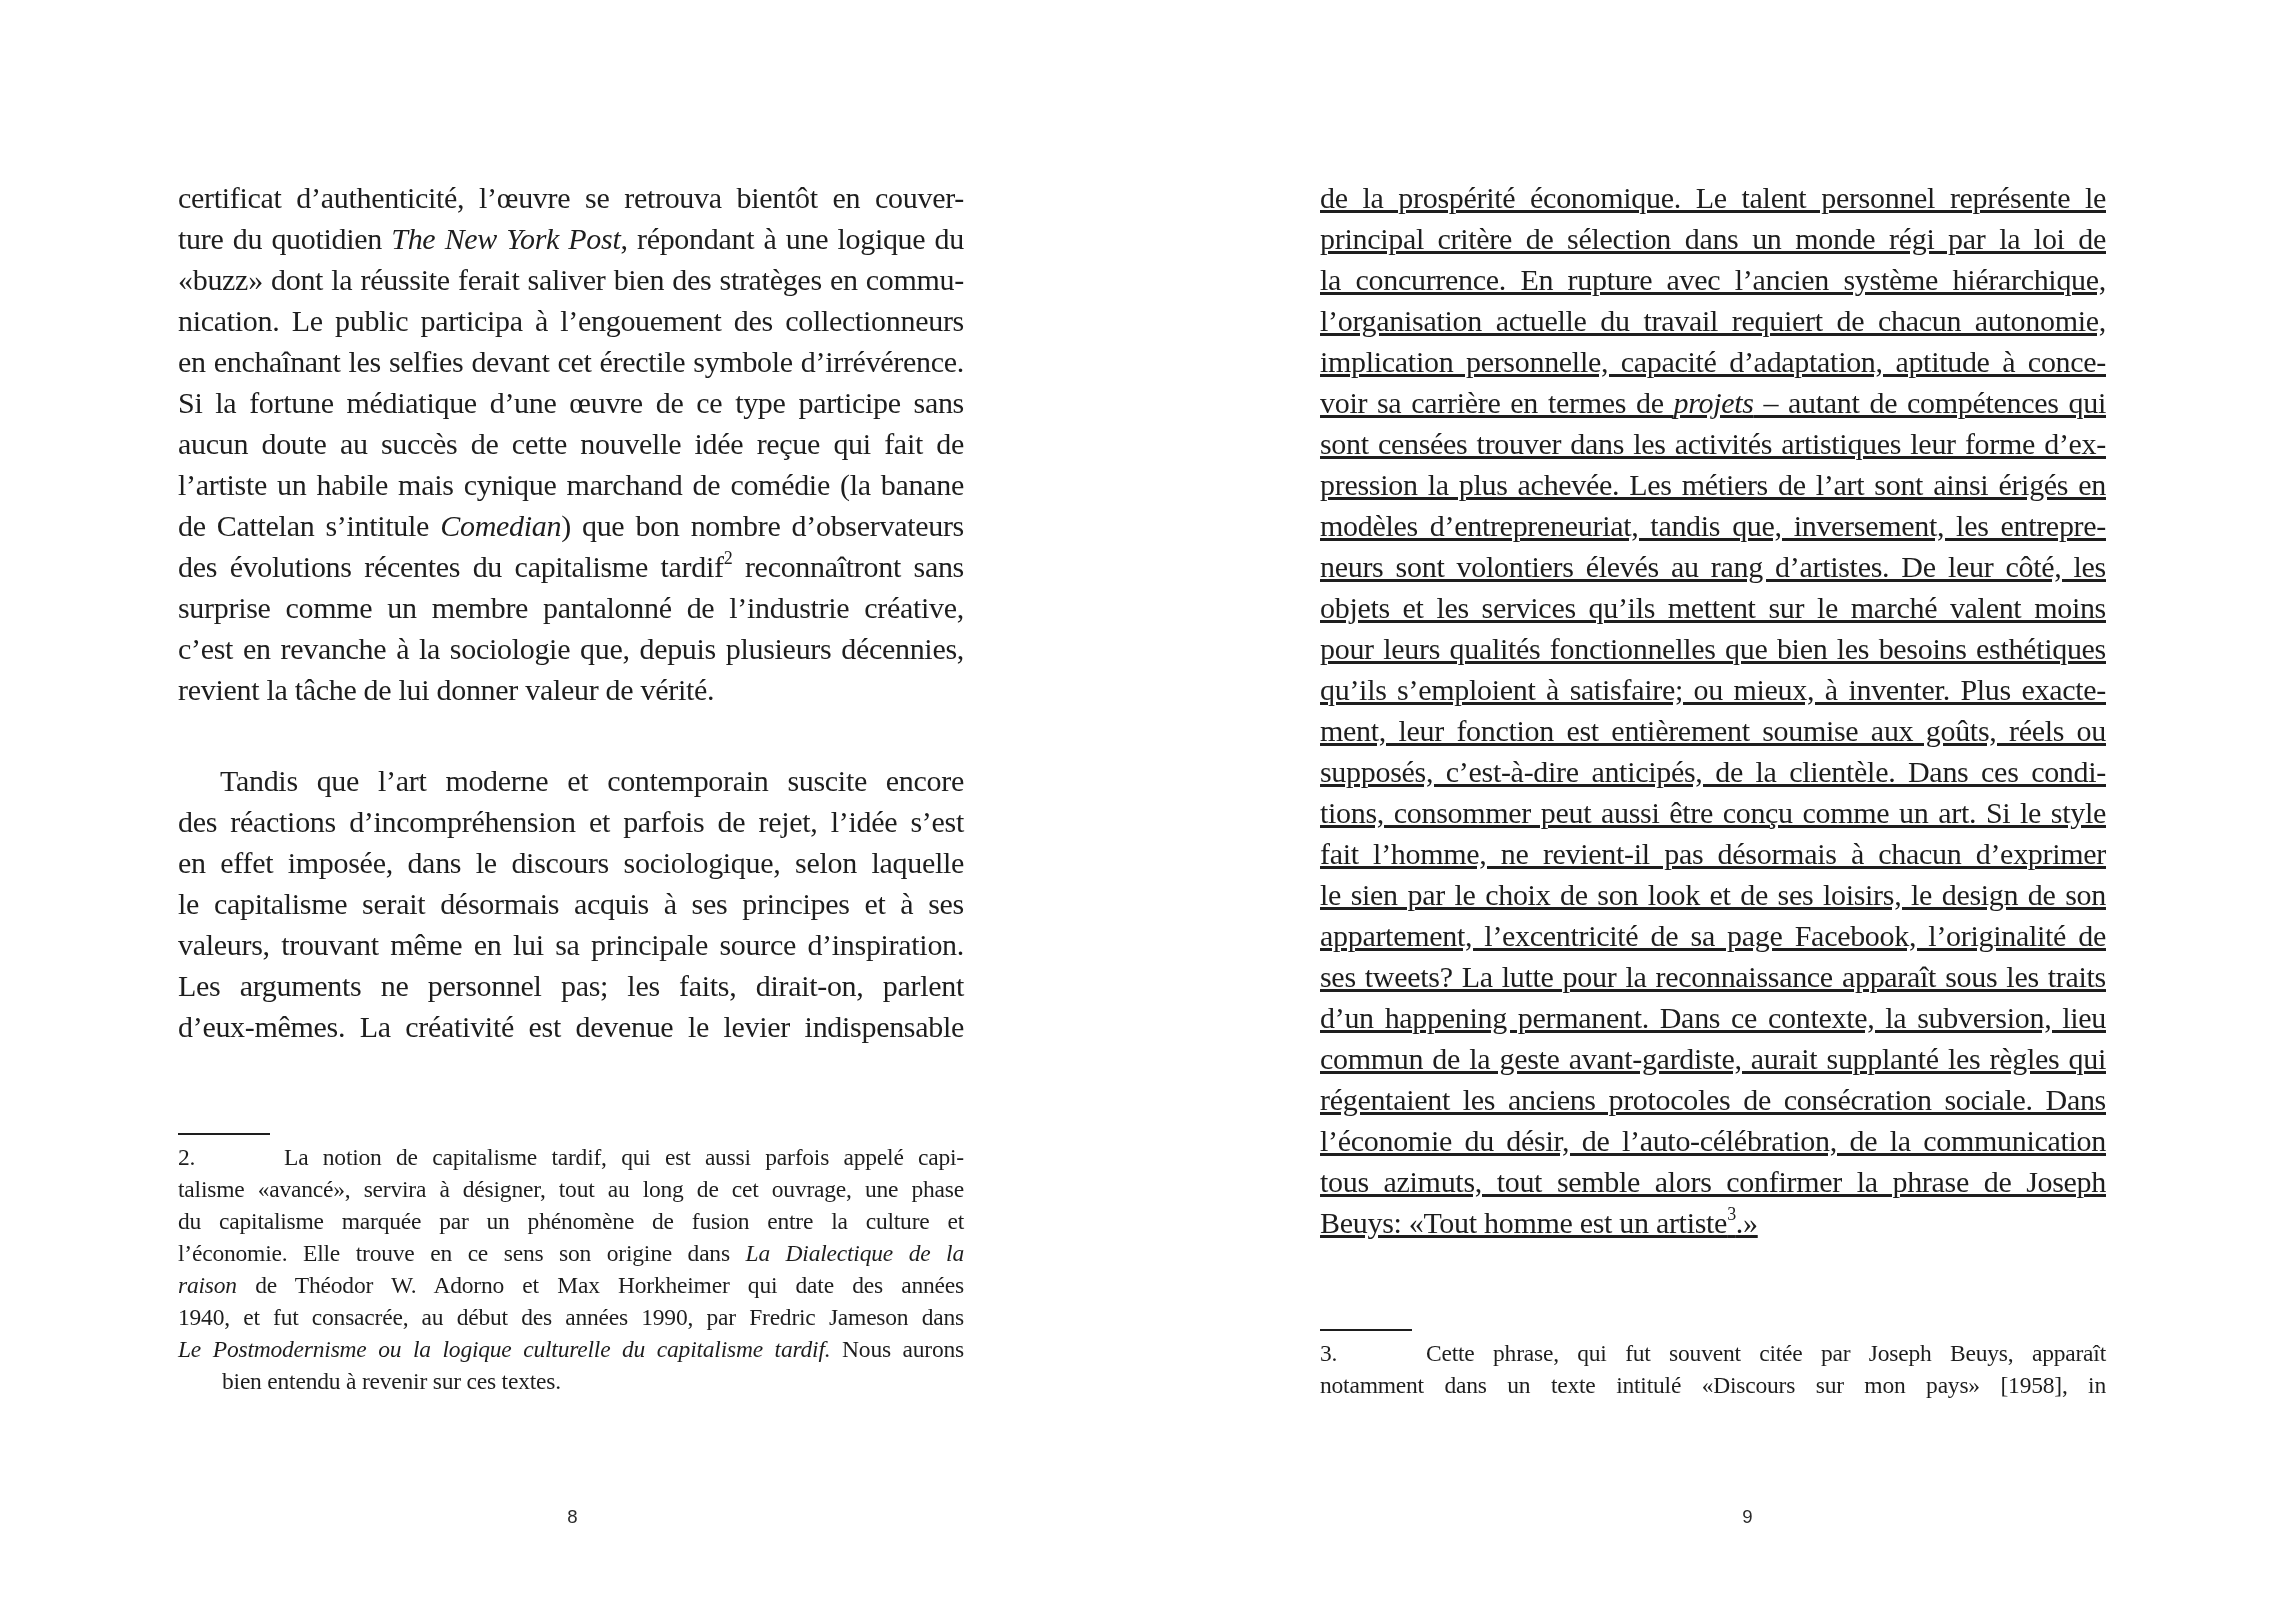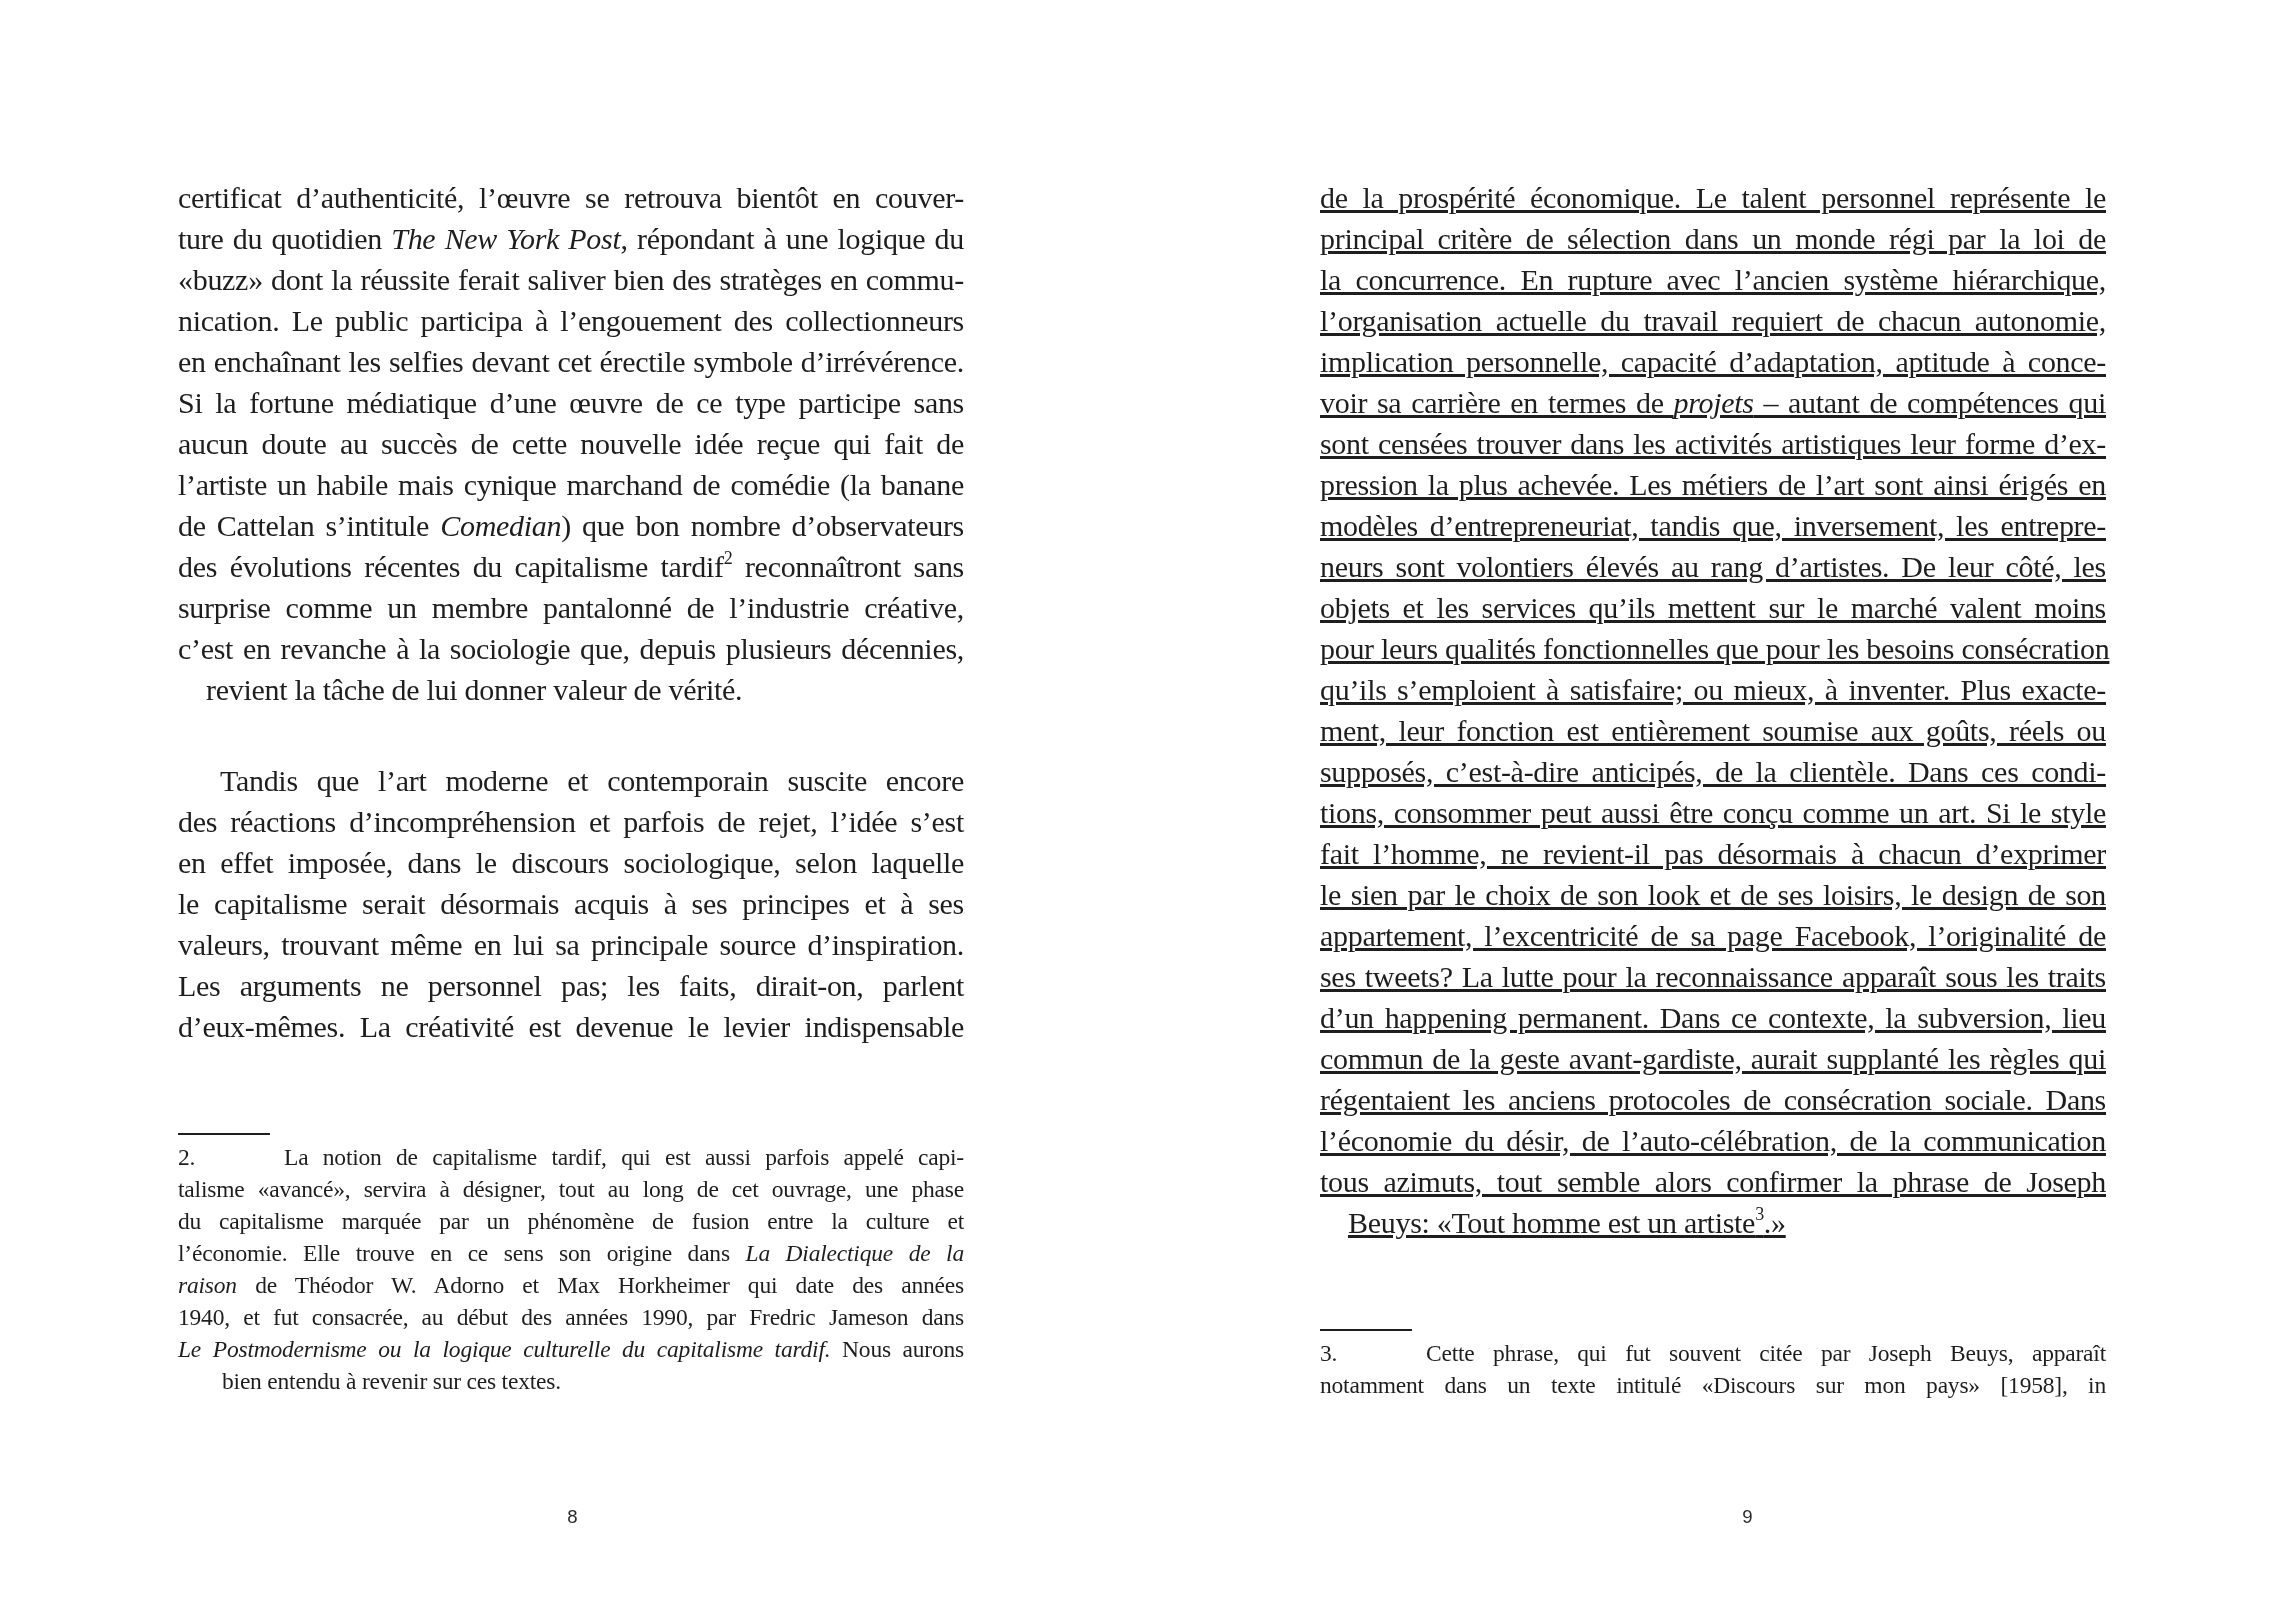--- a/index.html
+++ b/index.html
@@ -38,21 +38,20 @@
     height: 41px;
     line-height: 41px;
     font-size: 30px;
     white-space: nowrap;
     text-align: justify;
     text-align-last: justify;
     letter-spacing: -0.3px;
   }
   .line.last {
     text-align-last: left;
-    margin-left: 28px;
   }
   .line.indent {
     padding-left: 42px;
     margin-top: 9px;
   }
   .para-gap {
     height: 41px;
   }
   .line i { font-style: italic; }
   .line sup, .fn-line sup {
@@ -169,21 +168,21 @@
         <span class="line"><span>principal critère de sélection dans un monde régi par la loi de</span></span>
         <span class="line"><span>la concurrence. En rupture avec l’ancien système hiérarchique,</span></span>
         <span class="line"><span>l’organisation actuelle du travail requiert de chacun autonomie,</span></span>
         <span class="line"><span>implication personnelle, capacité d’adaptation, aptitude à conce-</span></span>
         <span class="line"><span>voir sa carrière en termes de </span><i>projets</i><span> – autant de compétences qui</span></span>
         <span class="line"><span>sont censées trouver dans les activités artistiques leur forme d’ex-</span></span>
         <span class="line"><span>pression la plus achevée. Les métiers de l’art sont ainsi érigés en</span></span>
         <span class="line"><span>modèles d’entrepreneuriat, tandis que, inversement, les entrepre-</span></span>
         <span class="line"><span>neurs sont volontiers élevés au rang d’artistes. De leur côté, les</span></span>
         <span class="line"><span>objets et les services qu’ils mettent sur le marché valent moins</span></span>
-        <span class="line"><span>pour leurs qualités fonctionnelles que pour les besoins consécration</span></span>
+        <span class="line"><span>pour leurs qualités fonctionnelles que bien les besoins esthétiques</span></span>
         <span class="line"><span>qu’ils s’emploient à satisfaire; ou mieux, à inventer. Plus exacte-</span></span>
         <span class="line"><span>ment, leur fonction est entièrement soumise aux goûts, réels ou</span></span>
         <span class="line"><span>supposés, c’est-à-dire anticipés, de la clientèle. Dans ces condi-</span></span>
         <span class="line"><span>tions, consommer peut aussi être conçu comme un art. Si le style</span></span>
         <span class="line"><span>fait l’homme, ne revient-il pas désormais à chacun d’exprimer</span></span>
         <span class="line"><span>le sien par le choix de son look et de ses loisirs, le design de son</span></span>
         <span class="line"><span>appartement, l’excentricité de sa page Facebook, l’originalité de</span></span>
         <span class="line"><span>ses tweets? La lutte pour la reconnaissance apparaît sous les traits</span></span>
         <span class="line"><span>d’un happening permanent. Dans ce contexte, la subversion, lieu</span></span>
         <span class="line"><span>commun de la geste avant-gardiste, aurait supplanté les règles qui</span></span>

